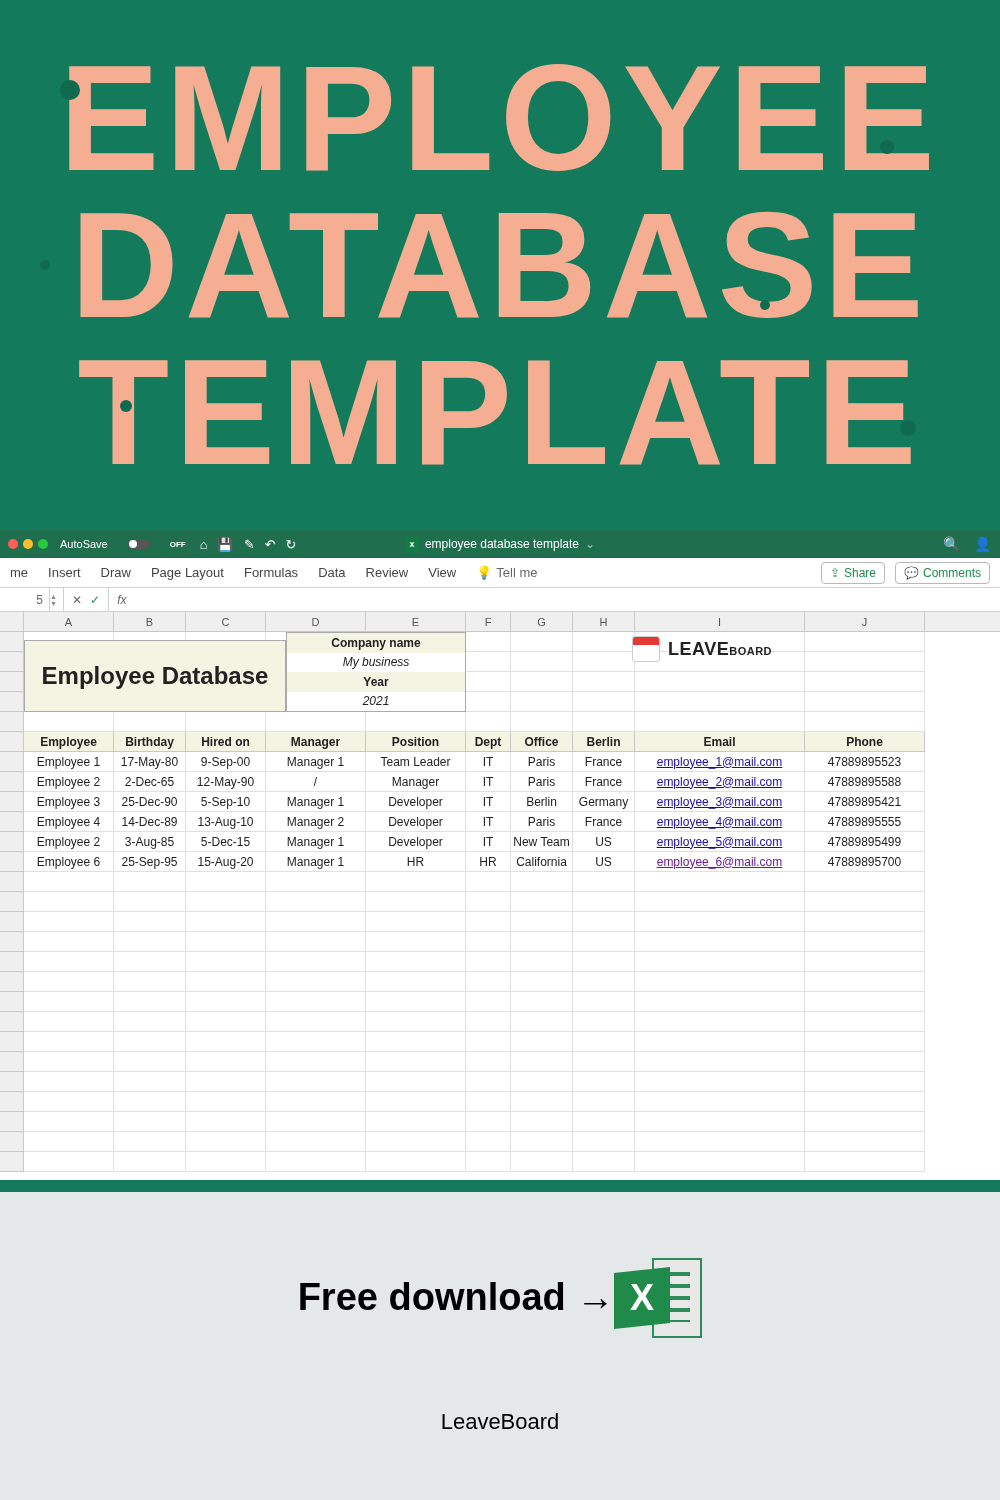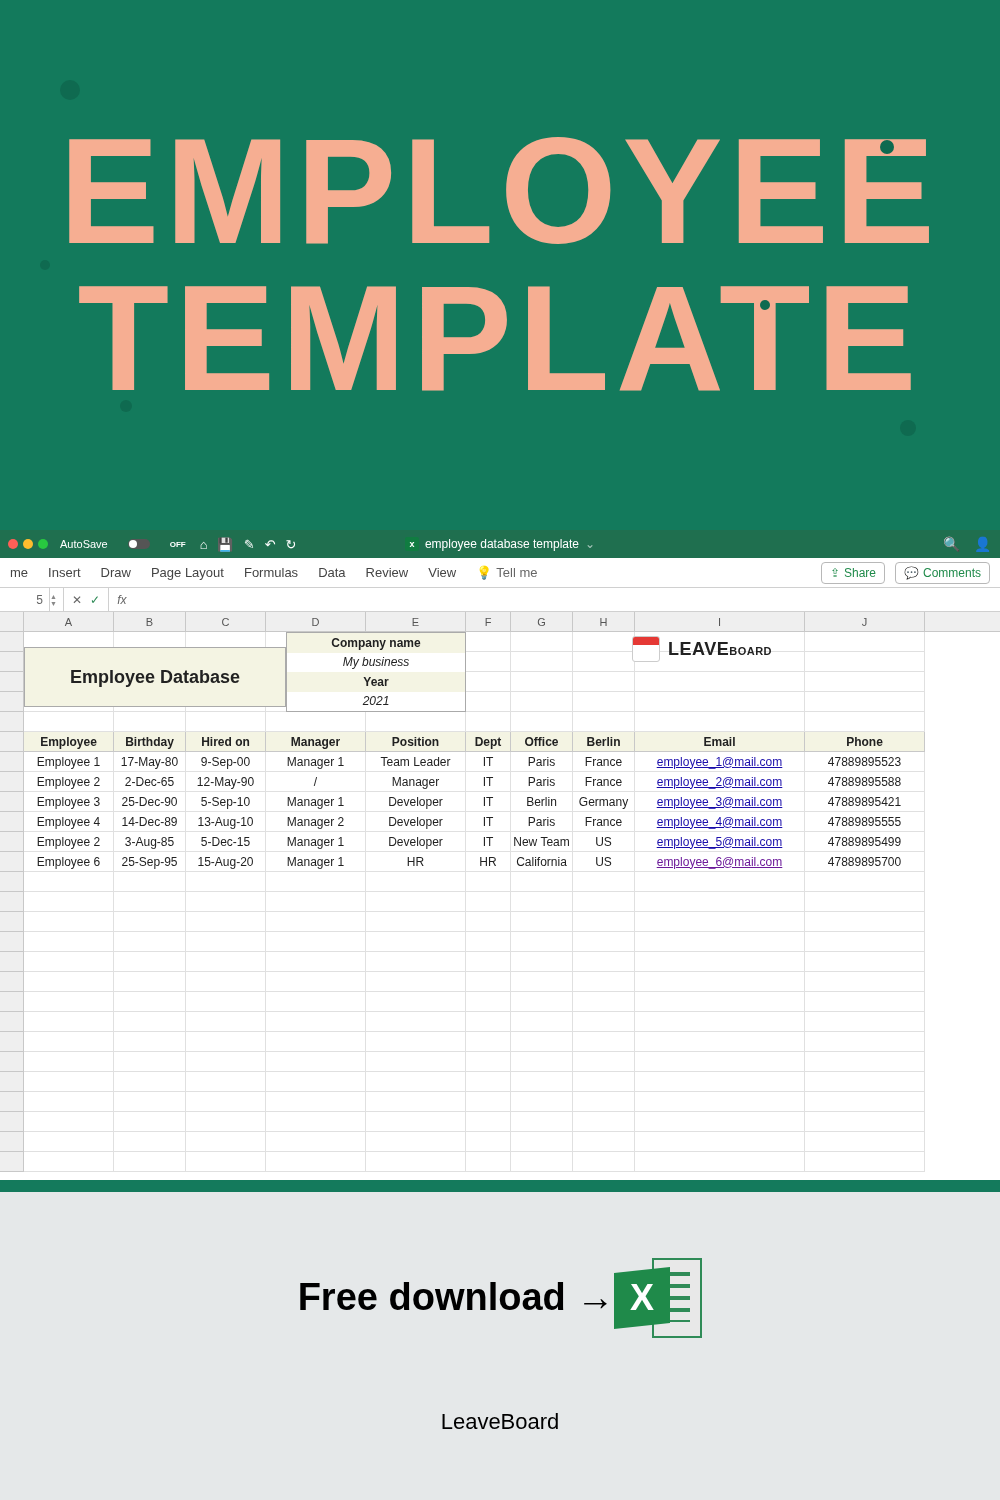--- a/index.html
+++ b/index.html
@@ -76,24 +76,24 @@
   
   .cA{width:90px;} .cB{width:72px;} .cC{width:80px;} .cD{width:100px;} .cE{width:100px;}
   .cF{width:45px;} .cG{width:62px;} .cH{width:62px;} .cI{width:170px;} .cJ{width:120px;}
   .cell{height:20px;border-right:1px solid #e0e0e0;border-bottom:1px solid #e0e0e0;display:flex;align-items:center;justify-content:center;font-size:12px;}
   .rnum{height:20px;border-bottom:1px solid #c8c8c8;border-right:1px solid #c8c8c8;background:#efefef;display:flex;align-items:center;justify-content:center;font-size:10px;color:#555;}
   
   .sheet{position:relative;}
   .gridbody{display:flex;flex-direction:column;}
   .row{display:flex;}
   .title-block{
-    position:absolute; left:24px; top:15px; width:262px; height:60px;
+    position:absolute; left:24px; top:8px; width:262px; height:72px;
     background:#f4f4e3; border:1px solid #aaa;
     display:flex;align-items:center;justify-content:center;
-    font-weight:bold; font-size:18px;
+    font-weight:bold; font-size:24px;
   }
   .comp-block{
     position:absolute; left:286px; top:0; width:180px; height:80px;
     background:#fff; border:1px solid #aaa;
     display:flex;flex-direction:column;
   }
   .comp-block .line{flex:1;display:flex;align-items:center;justify-content:center;font-size:12px;}
   .comp-block .lab{background:#f4f4e3;font-weight:bold;}
   .comp-block .val{font-style:italic;}
   .logo-block{
@@ -125,20 +125,21 @@
 
 <div class="hero">
   <span class="spot" style="width:20px;height:20px;left:60px;top:80px;"></span>
   <span class="spot" style="width:14px;height:14px;left:880px;top:140px;"></span>
   <span class="spot" style="width:10px;height:10px;left:760px;top:300px;"></span>
   <span class="spot" style="width:12px;height:12px;left:120px;top:400px;"></span>
   <span class="spot" style="width:16px;height:16px;left:900px;top:420px;"></span>
   <span class="spot" style="width:10px;height:10px;left:40px;top:260px;"></span>
   <div class="hero-text">
     <div>EMPLOYEE</div>
+    <div>DATABASE</div>
     <div>TEMPLATE</div>
   </div>
 </div>
 
 <div class="excel">
 
   <div class="titlebar">
     <div class="traffic">
       <span class="dot red"></span>
       <span class="dot yellow"></span>

